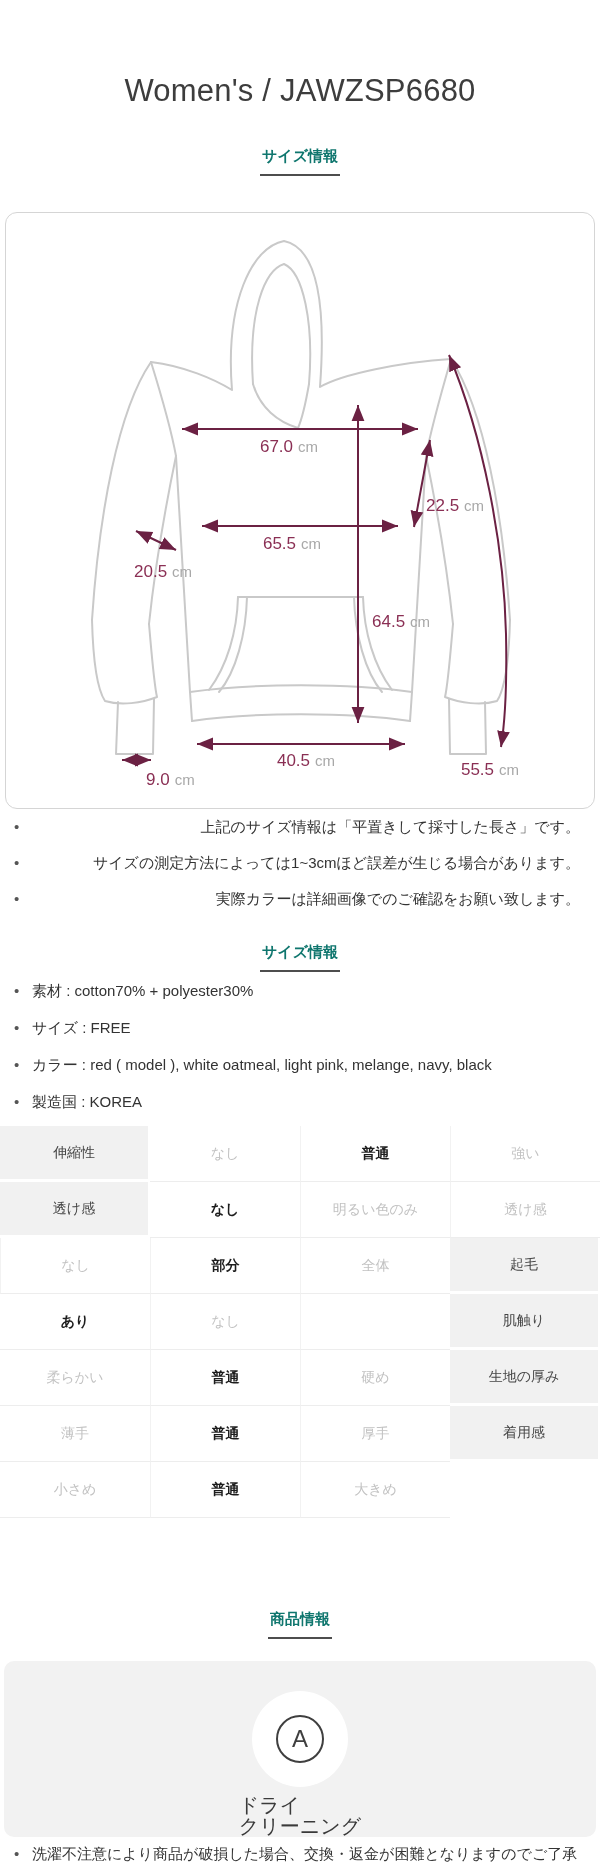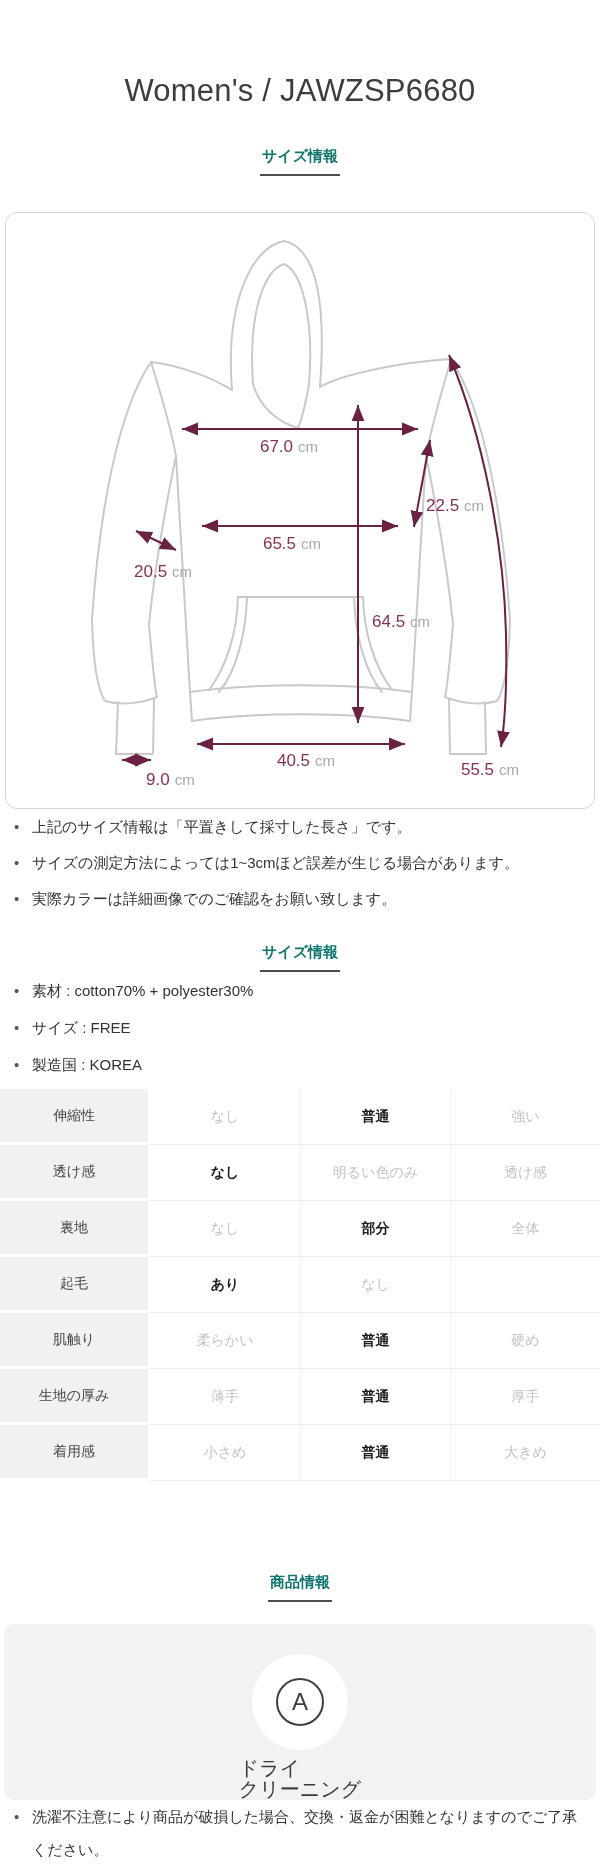--- a/index.html
+++ b/index.html
@@ -50,21 +50,21 @@
     font-size:15px;
     color:#333;
   }
   ul.bullets li::before{
     content:"\2022";
     position:absolute;
     left:14px;
     color:#555;
   }
   .notes-top{margin-top:16px;}
-  .notes-top li{line-height:36px;}
+  .notes-top li{line-height:36px;text-align:right;}
   .info-list{margin-top:8px;}
   .info-list li{line-height:37px;}
   .notes-bottom{margin-top:22px;}
   .notes-bottom li{line-height:33px;}
   .attr-table{
     margin-top:6px;
     display:grid;
     grid-template-columns:repeat(4,1fr);
   }
   .attr-cell{
@@ -194,35 +194,35 @@
   <li>実際カラーは詳細画像でのご確認をお願い致します。</li>
 </ul>
 
 <div class="section-header-wrap mt-h2">
   <span class="section-header">サイズ情報</span>
 </div>
 
 <ul class="bullets info-list">
   <li>素材 : cotton70% + polyester30%</li>
   <li>サイズ : FREE</li>
+  <li>カラー : red ( model ),  white oatmeal,  light pink,  melange,  navy,  black</li>
   <li>製造国 : KOREA</li>
 </ul>
 
 <div class="attr-table">
   <div class="attr-cell attr-label">伸縮性</div>
   <div class="attr-cell attr-opt">なし</div>
   <div class="attr-cell attr-opt selected">普通</div>
   <div class="attr-cell attr-opt">強い</div>
 
   <div class="attr-cell attr-label">透け感</div>
   <div class="attr-cell attr-opt selected">なし</div>
   <div class="attr-cell attr-opt">明るい色のみ</div>
   <div class="attr-cell attr-opt">透け感</div>
 
-  <div class="attr-cell attr-label">裏地</div>
   <div class="attr-cell attr-opt">なし</div>
   <div class="attr-cell attr-opt selected">部分</div>
   <div class="attr-cell attr-opt">全体</div>
 
   <div class="attr-cell attr-label">起毛</div>
   <div class="attr-cell attr-opt selected">あり</div>
   <div class="attr-cell attr-opt">なし</div>
   <div class="attr-cell attr-opt"></div>
 
   <div class="attr-cell attr-label">肌触り</div>

